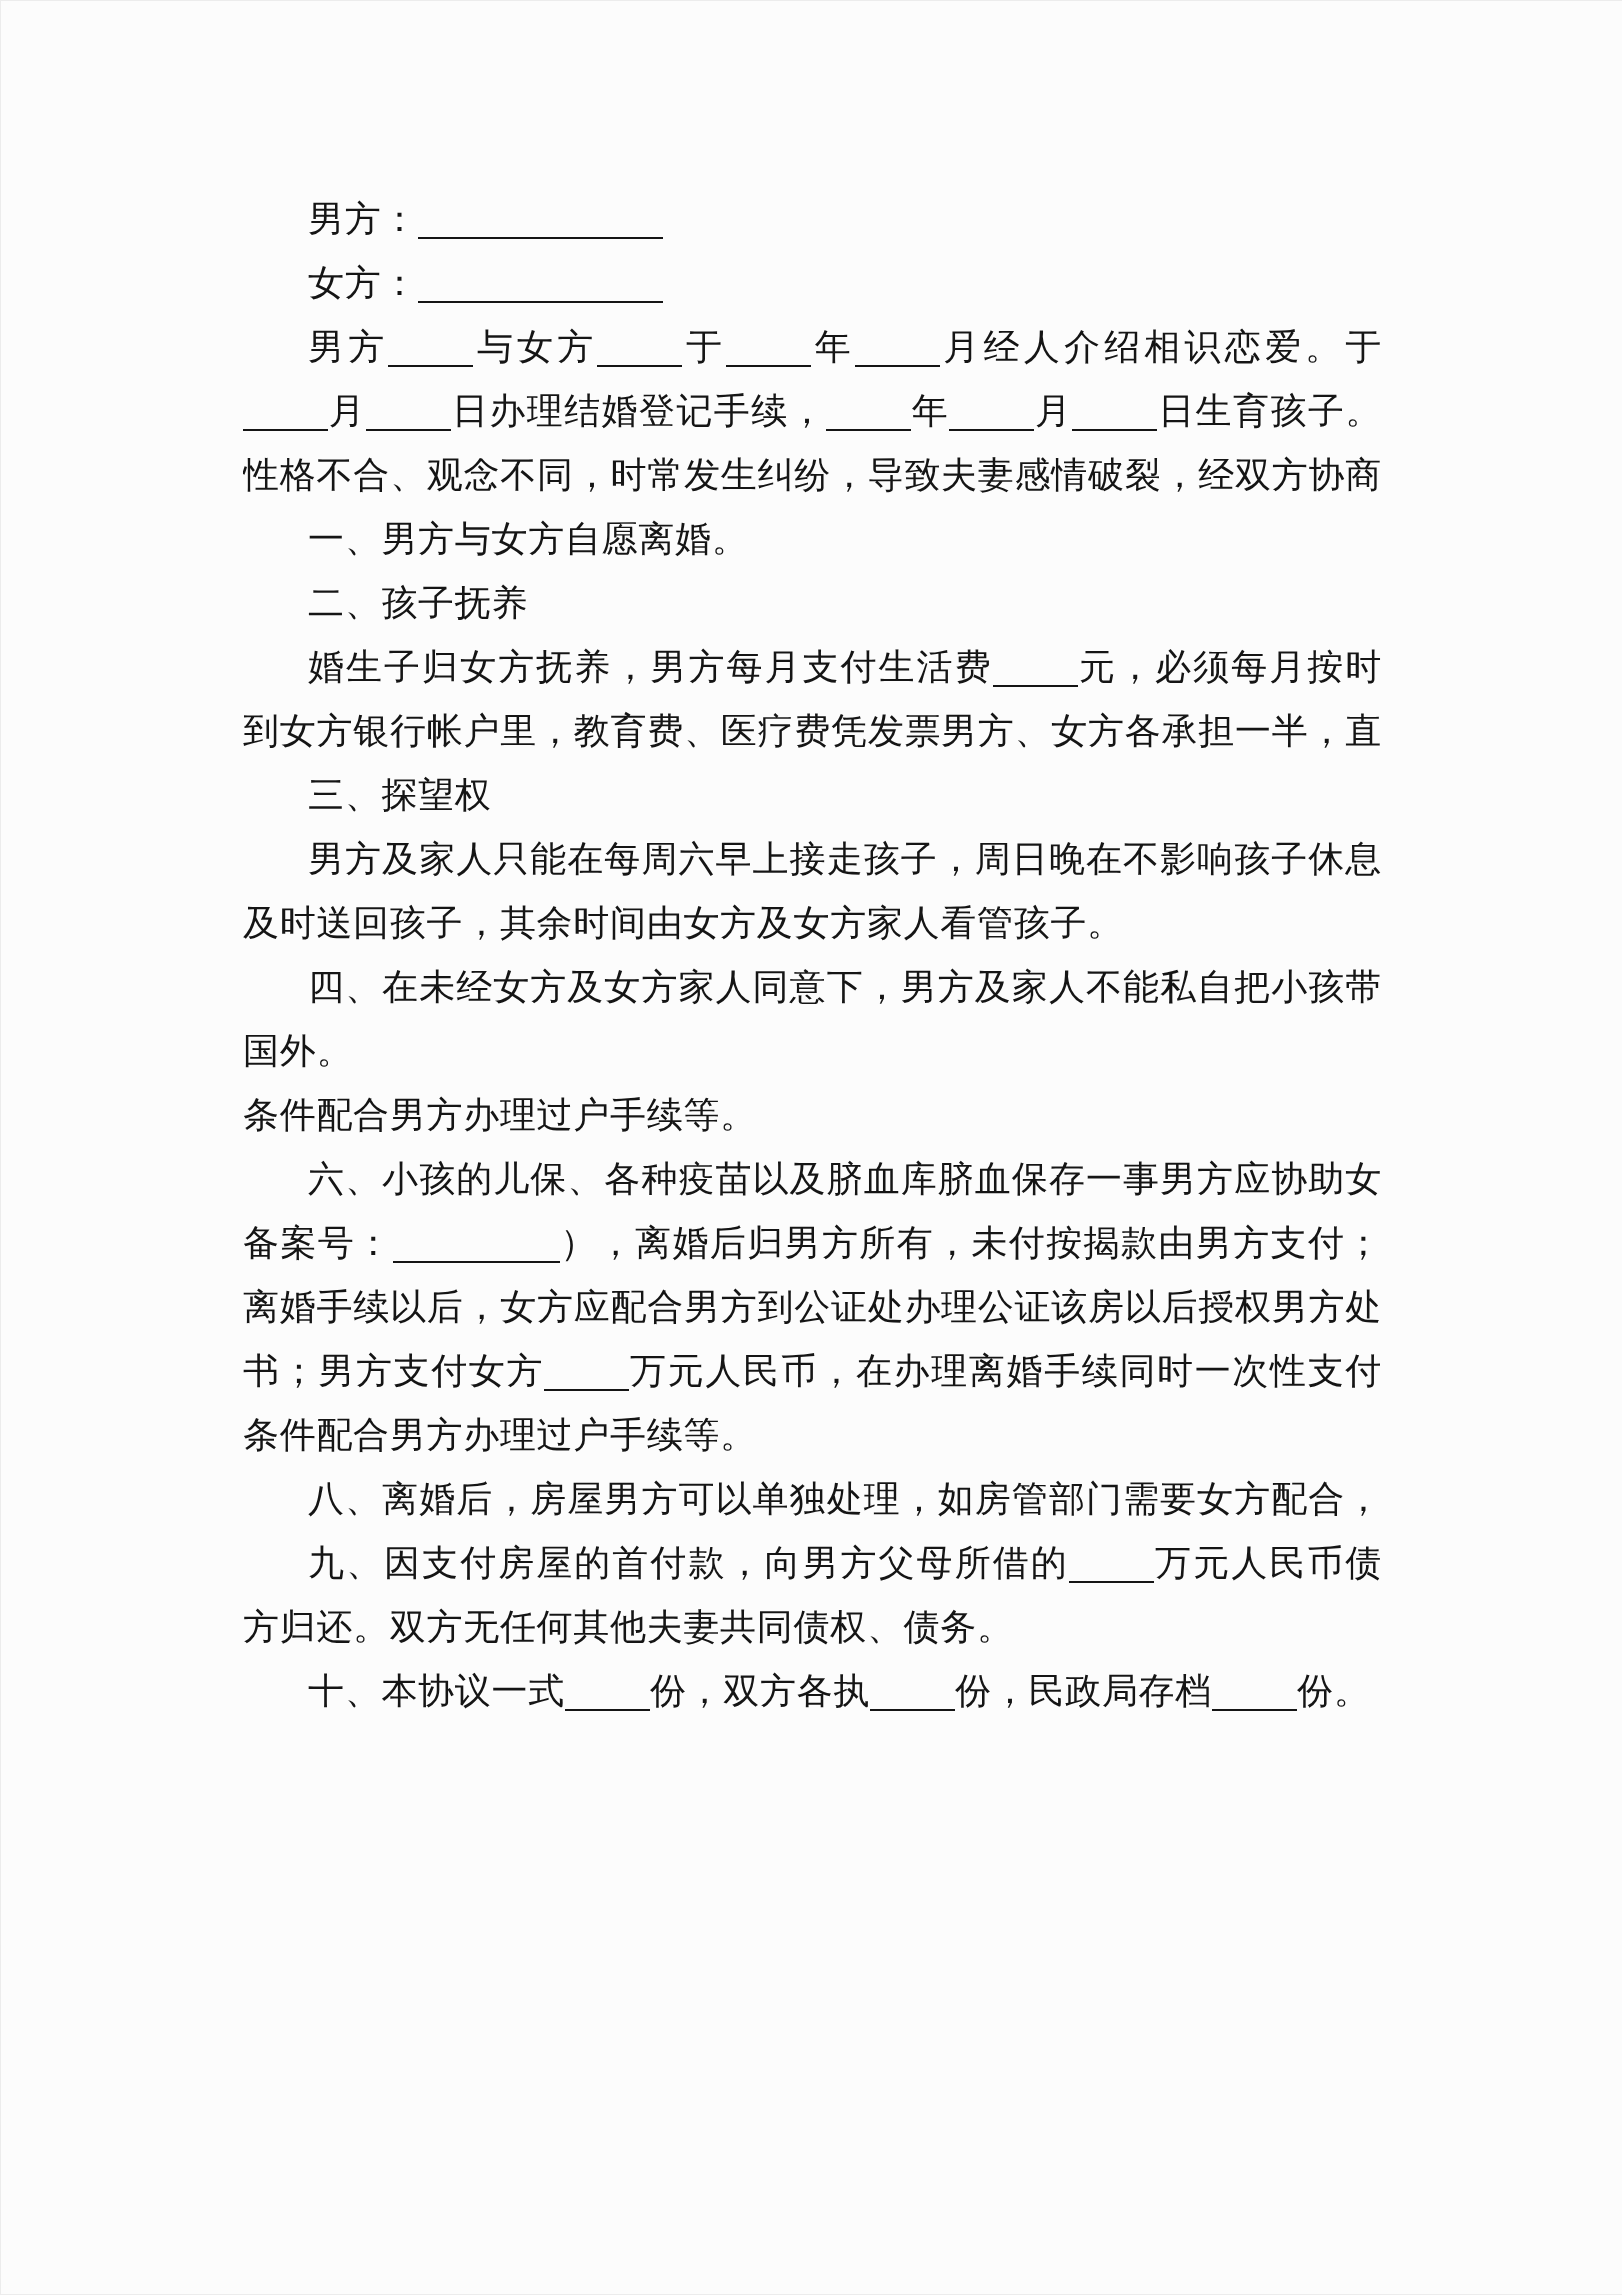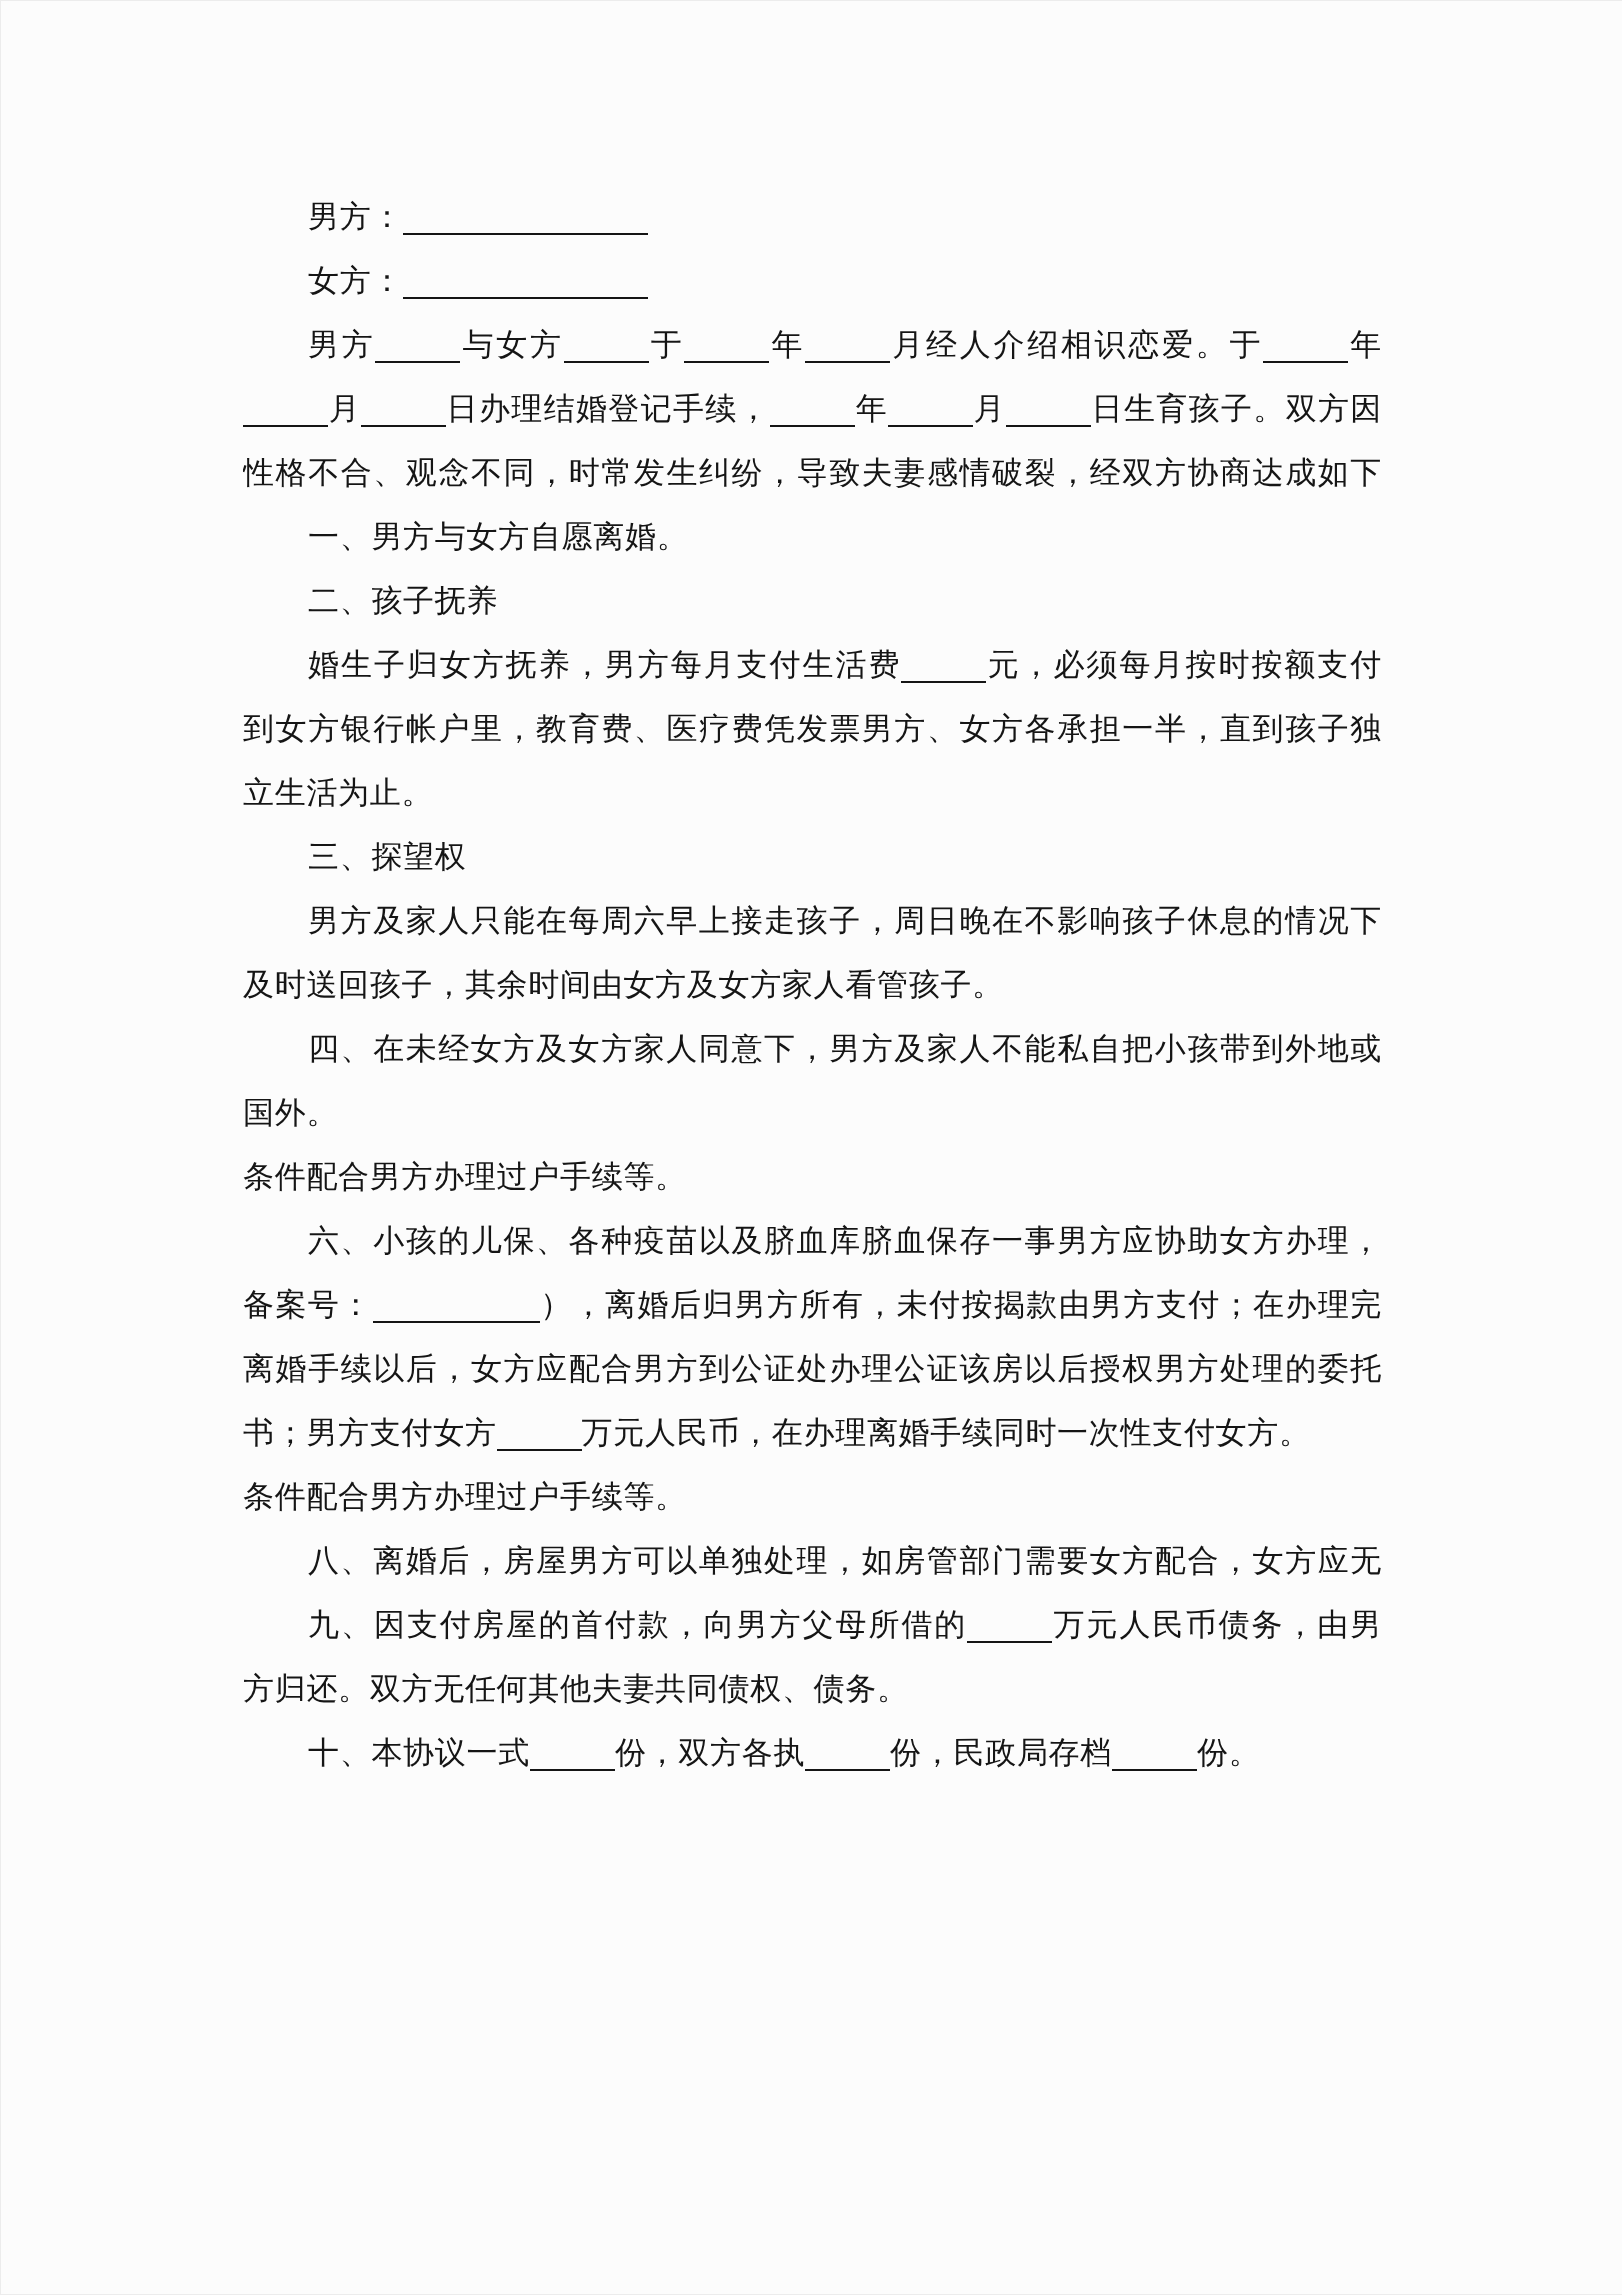--- a/index.html
+++ b/index.html
@@ -15,22 +15,22 @@
     background: #fcfcfc;
     box-sizing: border-box;
     border: 0.7px solid #ececec;
     overflow: hidden;
   }
   .doc-body {
     position: absolute;
     left: 242px;
     top: 186px;
     width: 1139px;
-    font-family: Liberation Mono, monospace;
-    font-size: 31px;
+    font-family: Liberation Sans, sans-serif;
+    font-size: 36px;
     color: #151515;
     -webkit-font-smoothing: antialiased;
   }
   .line {
     height: 64px;
     line-height: 64px;
     text-align: justify;
     overflow: hidden;
     white-space: normal;
   }
@@ -57,21 +57,20 @@
   <div class="doc-body" style="color: rgb(21, 21, 21);">
       <div class="line indent"><span class="txt">男方：</span><span class="blank" style="width: 245px; border-bottom-color: rgb(21, 21, 21);"></span></div>
       <div class="line indent"><span class="txt">女方：</span><span class="blank" style="width: 245px; border-bottom-color: rgb(21, 21, 21);"></span></div>
       <div class="line fill indent"><span class="txt">男方</span><span class="blank" style="width: 85px; border-bottom-color: rgb(21, 21, 21);"></span><span class="txt">与女方</span><span class="blank" style="width: 85px; border-bottom-color: rgb(21, 21, 21);"></span><span class="txt">于</span><span class="blank" style="width: 85px; border-bottom-color: rgb(21, 21, 21);"></span><span class="txt">年</span><span class="blank" style="width: 85px; border-bottom-color: rgb(21, 21, 21);"></span><span class="txt">月经人介绍相识恋爱。于</span><span class="blank" style="width: 85px; border-bottom-color: rgb(21, 21, 21);"></span><span class="txt">年</span></div>
       <div class="line fill"><span class="blank" style="width: 85px; border-bottom-color: rgb(21, 21, 21);"></span><span class="txt">月</span><span class="blank" style="width: 85px; border-bottom-color: rgb(21, 21, 21);"></span><span class="txt">日办理结婚登记手续，</span><span class="blank" style="width: 85px; border-bottom-color: rgb(21, 21, 21);"></span><span class="txt">年</span><span class="blank" style="width: 85px; border-bottom-color: rgb(21, 21, 21);"></span><span class="txt">月</span><span class="blank" style="width: 85px; border-bottom-color: rgb(21, 21, 21);"></span><span class="txt">日生育孩子。双方因</span></div>
       <div class="line fill"><span class="txt">性格不合、观念不同，时常发生纠纷，导致夫妻感情破裂，经双方协商达成如下</span></div>
       <div class="line indent"><span class="txt">一、男方与女方自愿离婚。</span></div>
       <div class="line indent"><span class="txt">二、孩子抚养</span></div>
       <div class="line fill indent"><span class="txt">婚生子归女方抚养，男方每月支付生活费</span><span class="blank" style="width: 85px; border-bottom-color: rgb(21, 21, 21);"></span><span class="txt">元，必须每月按时按额支付</span></div>
       <div class="line fill"><span class="txt">到女方银行帐户里，教育费、医疗费凭发票男方、女方各承担一半，直到孩子独</span></div>
-      <div class="line"><span class="txt">立生活为止。</span></div>
       <div class="line indent"><span class="txt">三、探望权</span></div>
       <div class="line fill indent"><span class="txt">男方及家人只能在每周六早上接走孩子，周日晚在不影响孩子休息的情况下</span></div>
       <div class="line"><span class="txt">及时送回孩子，其余时间由女方及女方家人看管孩子。</span></div>
       <div class="line fill indent"><span class="txt">四、在未经女方及女方家人同意下，男方及家人不能私自把小孩带到外地或</span></div>
       <div class="line"><span class="txt">国外。</span></div>
       <div class="line"><span class="txt">条件配合男方办理过户手续等。</span></div>
       <div class="line fill indent"><span class="txt">六、小孩的儿保、各种疫苗以及脐血库脐血保存一事男方应协助女方办理，</span></div>
       <div class="line fill"><span class="txt">备案号：</span><span class="blank" style="width: 167px; border-bottom-color: rgb(21, 21, 21);"></span><span class="txt">），离婚后归男方所有，未付按揭款由男方支付；在办理完</span></div>
       <div class="line fill"><span class="txt">离婚手续以后，女方应配合男方到公证处办理公证该房以后授权男方处理的委托</span></div>
       <div class="line"><span class="txt">书；男方支付女方</span><span class="blank" style="width: 85px; border-bottom-color: rgb(21, 21, 21);"></span><span class="txt">万元人民币，在办理离婚手续同时一次性支付女方。</span></div>

